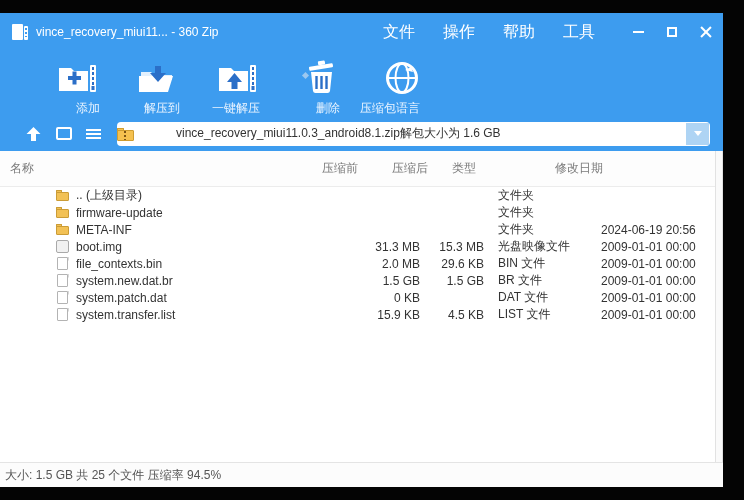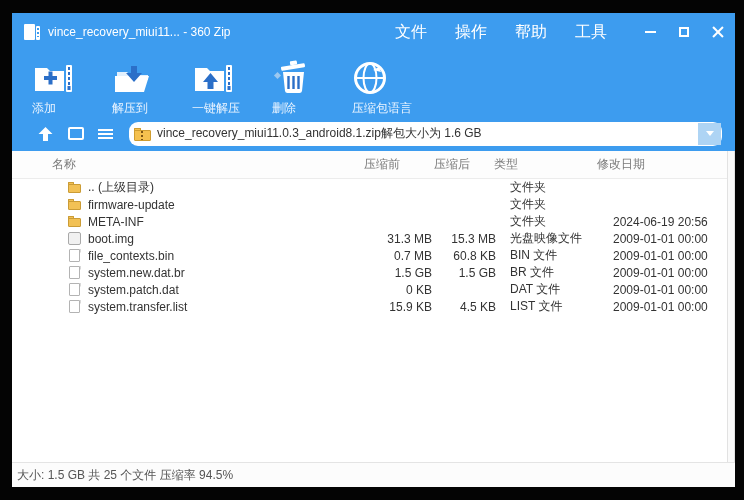--- a/index.html
+++ b/index.html
@@ -1,18 +1,18 @@
 <!DOCTYPE html>
 <html><head>
 <meta charset="utf-8">
 <style>
   * { margin:0; padding:0; box-sizing:border-box; }
   html,body { width:744px; height:500px; overflow:hidden; background:#040404;
     font-family:"Liberation Sans","DejaVu Sans",sans-serif; }
-  .window { position:absolute; left:12px; top:13px; width:723px; height:474px;
+  .window { position:absolute; left:0; top:13px; width:723px; height:474px;
     background:#fff; display:flex; flex-direction:column; }
 
   
   .titlebar { height:38px; background:#3d9cef; display:flex; align-items:center;
     padding-left:12px; flex:0 0 auto; }
   .title-icon { width:17px; height:19px; position:relative; margin-right:7px; flex:0 0 auto; }
   .title-icon .page { position:absolute; left:0; top:1px; width:11px; height:16px;
     background:#fff; border-radius:1px; }
   .title-icon .strip { position:absolute; left:12px; top:3px; width:4px; height:14px;
     background:#fff; border-radius:1px; }
@@ -27,51 +27,51 @@
   .glyph-min { width:11px; height:2px; background:#fff; }
   .glyph-max { width:10px; height:10px; border:2px solid #fff; }
   .glyph-close { width:12px; height:12px; position:relative; }
   .glyph-close::before, .glyph-close::after { content:""; position:absolute; left:-1px; top:5px;
     width:14px; height:2px; background:#fff; }
   .glyph-close::before { transform:rotate(45deg); }
   .glyph-close::after  { transform:rotate(-45deg); }
 
   
   .toolbar { height:69px; background:#3d9cef; display:flex; padding-left:20px; flex:0 0 auto; }
-  .tool-btn { width:80px; display:flex; flex-direction:column; align-items:flex-start;
+  .tool-btn { width:80px; display:flex; flex-direction:column; align-items:flex-end;
     justify-content:flex-start; padding-top:7px; cursor:default; }
   .tool-btn .ticon { height:40px; display:flex; align-items:center; justify-content:center; }
   .tool-btn .tlabel { color:#eaf4ff; font-size:12px; margin-top:2px; white-space:nowrap; }
 
   
   .addressbar { height:31px; background:#3d9cef; display:flex; align-items:center;
     padding:0 13px 4px 25px; flex:0 0 auto; }
   .nav-ico { margin-right:14px; display:flex; align-items:center; }
   .ico-square { width:16px; height:13px; border:2px solid #fff; border-radius:2px; }
   .ico-list { display:flex; flex-direction:column; gap:2px; }
   .ico-list i { width:15px; height:2px; background:#fff; display:block; }
-  .address-input { flex:1; height:24px; background:#fff; border-radius:9px; display:flex;
-    align-items:center; padding-left:5px; position:relative; margin-left:2px; }
+  .address-input { flex:1; height:24px; background:#fff; border-radius:4px; display:flex;
+    align-items:center; position:relative; margin-left:2px;gap:36px; }
   .zip-mini { width:18px; height:14px; position:relative; margin-right:5px; flex:0 0 auto; }
   .zip-mini .body { position:absolute; left:0; top:3px; width:17px; height:11px;
     background:#f5c14f; border:1px solid #cf9d30; border-radius:1px; }
   .zip-mini .tab { position:absolute; left:0; top:1px; width:7px; height:4px;
     background:#f5c14f; border:1px solid #cf9d30; border-bottom:none; border-radius:1px 1px 0 0; }
   .zip-mini .zipline { position:absolute; left:7px; top:4px; width:2px; height:9px;
     background:repeating-linear-gradient(#7c5514 0 2px, #f5c14f 2px 4px); }
   .address-text { font-size:12px; color:#333; white-space:nowrap; overflow:hidden; }
   .addr-drop { position:absolute; right:1px; top:1px; bottom:1px; width:23px;
     background:#aed4f4; display:flex; align-items:center; justify-content:center; }
   .addr-drop i { width:0; height:0; border-left:4px solid transparent;
     border-right:4px solid transparent; border-top:5px solid #fff; display:block; }
 
   
   .list { flex:1; position:relative; background:#fff; overflow:hidden; }
-  .list-header { display:flex; height:28px; align-items:center; background:#fdfdfd;
-    border-bottom:1px solid #ececec; color:#7a7a7a; font-size:12px;padding-left:30px; }
+  .list-header { display:flex; height:36px; align-items:center; background:#fdfdfd;
+    border-bottom:1px solid #ececec; color:#7a7a7a; font-size:12px; }
   .rows {}
   .row { display:flex; height:17px; align-items:center; font-size:12px; color:#333;padding-left:46px; }
   .cell-name { flex:0 0 318px; display:flex; align-items:center; padding-left:10px;
     overflow:hidden; white-space:nowrap; }
   .cell-before { flex:0 0 60px; text-align:right; padding-right:4px; white-space:nowrap; }
   .cell-after  { flex:0 0 64px; text-align:right; padding-right:4px; white-space:nowrap; }
   .cell-type   { flex:0 0 106px; padding-left:10px; white-space:nowrap; }
   .cell-date   { flex:1; padding-left:7px; white-space:nowrap; }
   .fname { margin-left:6px; }
 
@@ -287,22 +287,22 @@
   </div>
 
   <div class="row">
     <div class="cell-name">
       <span class="fi fi-file">
         <span class="t"></span>
               <span class="b"></span>
       </span>
       <span class="fname">file_contexts.bin</span>
     </div>
-    <div class="cell-before">0.7 MB</div>
-    <div class="cell-after">60.8 KB</div>
+    <div class="cell-before">2.0 MB</div>
+    <div class="cell-after">29.6 KB</div>
     <div class="cell-type">BIN 文件</div>
     <div class="cell-date">2009-01-01 00:00</div>
   </div>
 
   <div class="row">
     <div class="cell-name">
       <span class="fi fi-file">
         <span class="t"></span>
               <span class="b"></span>
       </span>

